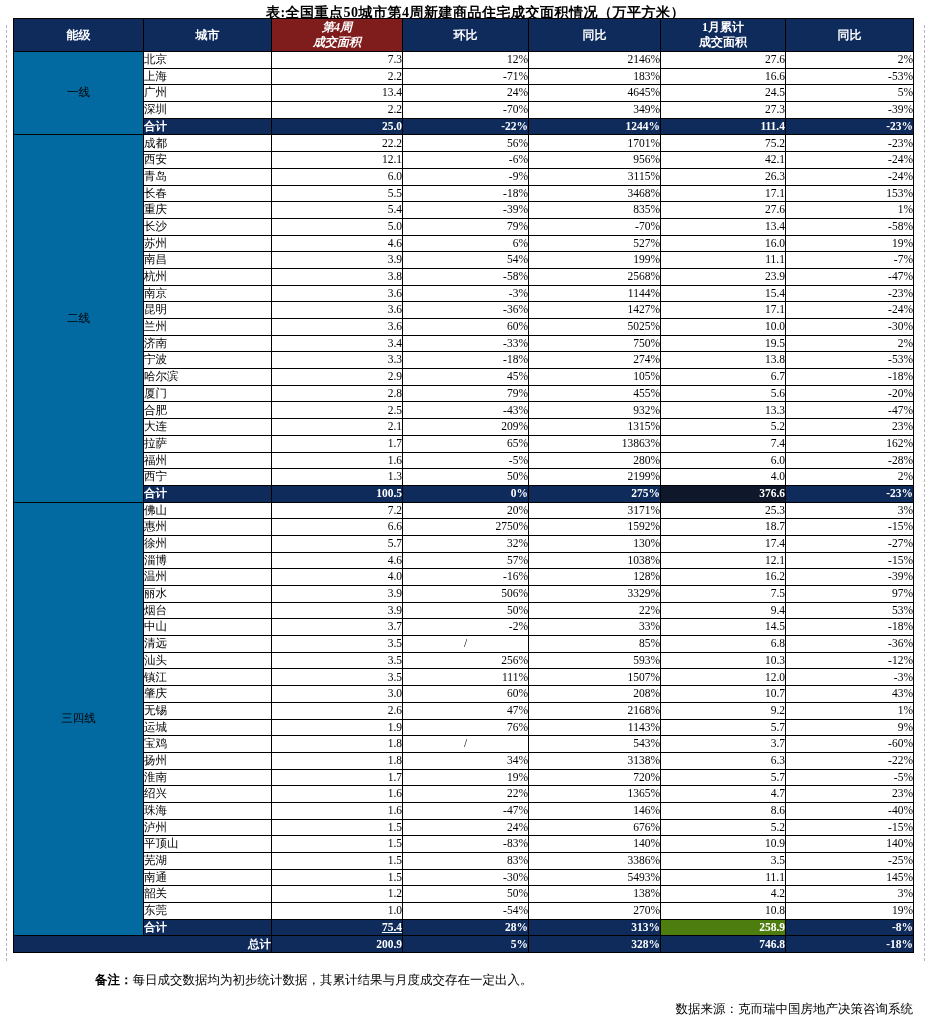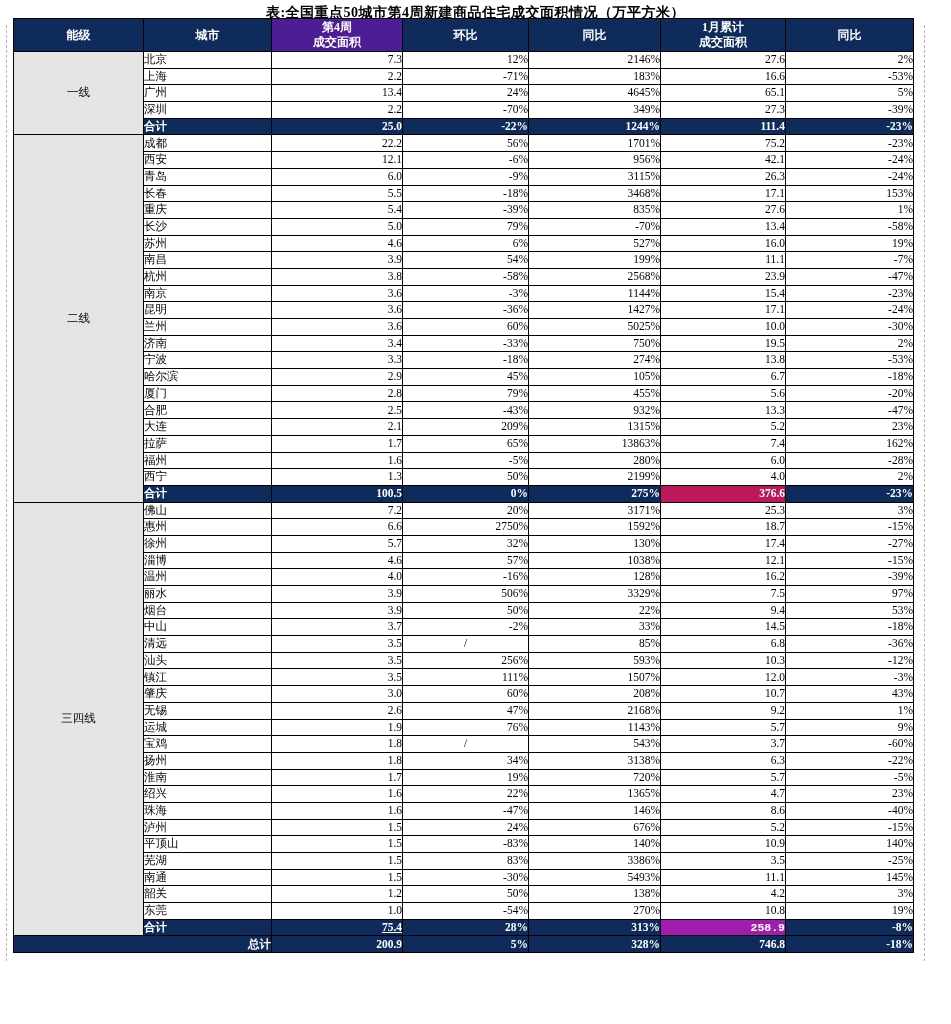--- a/index.html
+++ b/index.html
@@ -6,21 +6,21 @@
   .page{position:relative;width:951px;height:1024px;background:#fff;overflow:hidden;
         font-family:"Liberation Serif","DejaVu Serif",serif;color:#000;}
   .title{position:absolute;top:4px;left:0;width:100%;text-align:center;
          font-size:14px;font-weight:bold;letter-spacing:.5px;}
   table.report{position:absolute;left:13px;top:18px;width:900px;
                border-collapse:collapse;table-layout:fixed;}
   table.report th{border:1px solid #000;height:30px;font-size:12px;font-weight:bold;
                   color:#fff;text-align:center;white-space:pre-line;line-height:1.25;}
   table.report td{border:1px solid #000;height:15.7px;font-size:11.5px;
                   line-height:1;padding:0;overflow:hidden;white-space:nowrap;}
-  td.tier-cell{text-align:center;border-bottom:3px solid #000;font-size:12px;background:#e5e5e5;}
+  td.tier-cell{text-align:center;border-bottom:3px solid #000;font-size:12px;background:#0369a1;}
   td.city{text-align:left;padding-left:6px;}
   td.num{text-align:right;padding-right:10px;}
   td.ctr{text-align:center;}
   tr.subtotal td.dk, tr.grand td{color:#fff;font-weight:bold;}
   .dashguide{position:absolute;top:25px;height:936px;width:0;
              border-left:1px dashed #b3b3b3;}
   .note{position:absolute;left:95px;top:972px;font-size:12.5px;}
   .note b{font-weight:bold;}
   .source{position:absolute;right:38px;top:1001px;font-size:12.5px;text-align:right;}
 </style>
@@ -37,21 +37,21 @@
         <col style="width:131px">
       <col style="width:126px">
         <col style="width:132px">
         <col style="width:125px">
       <col style="width:128px">
     </colgroup>
     <thead>
       <tr>
           <th style="background: rgb(14, 43, 92);">能级</th>
           <th style="background: rgb(14, 43, 92);">城市</th>
-          <th style="background: #4c1d95;">第4周
+          <th style="background: #7f1d1d; font-style: italic;">第4周
 成交面积</th>
           <th style="background: rgb(14, 43, 92);">环比</th>
           <th style="background: rgb(14, 43, 92);">同比</th>
           <th style="background: rgb(14, 43, 92);">1月累计
 成交面积</th>
           <th style="background: rgb(14, 43, 92);">同比</th>
         </tr>
     </thead>
     <tbody>
         <tr>
@@ -69,21 +69,21 @@
           <td class="num">-71%</td>
           <td class="num">183%</td>
           <td class="num">16.6</td>
           <td class="num">-53%</td>
         </tr>
         <tr>
           <td class="city">广州</td>
           <td class="num">13.4</td>
           <td class="num">24%</td>
           <td class="num">4645%</td>
-          <td class="num">65.1</td>
+          <td class="num">24.5</td>
           <td class="num">5%</td>
         </tr>
         <tr>
           <td class="city">深圳</td>
           <td class="num">2.2</td>
           <td class="num">-70%</td>
           <td class="num">349%</td>
           <td class="num">27.3</td>
           <td class="num">-39%</td>
         </tr>
@@ -262,21 +262,21 @@
           <td class="num">50%</td>
           <td class="num">2199%</td>
           <td class="num">4.0</td>
           <td class="num">2%</td>
         </tr>
         <tr class="subtotal">
           <td class="city dk" style="background: rgb(14, 43, 92);">合计</td>
           <td class="num dk" style="background: rgb(14, 43, 92);">100.5</td>
           <td class="num dk" style="background: rgb(14, 43, 92);">0%</td>
           <td class="num dk" style="background: rgb(14, 43, 92);">275%</td>
-          <td class="num dk" style="background: #be185d; font-family: Liberation Serif, serif;">376.6</td>
+          <td class="num dk" style="background: #0f172a; font-family: Liberation Serif, serif;">376.6</td>
           <td class="num dk" style="background: rgb(14, 43, 92);">-23%</td>
         </tr>
         <tr>
           <td class="tier-cell" rowspan="26">三四线</td>
           <td class="city">佛山</td>
           <td class="num">7.2</td>
           <td class="num">20%</td>
           <td class="num">3171%</td>
           <td class="num">25.3</td>
           <td class="num">3%</td>
@@ -471,30 +471,34 @@
           <td class="num">-54%</td>
           <td class="num">270%</td>
           <td class="num">10.8</td>
           <td class="num">19%</td>
         </tr>
         <tr class="subtotal">
           <td class="city dk" style="background: rgb(14, 43, 92);">合计</td>
           <td class="num dk" style="background: rgb(14, 43, 92); text-decoration: underline;">75.4</td>
           <td class="num dk" style="background: rgb(14, 43, 92);">28%</td>
           <td class="num dk" style="background: rgb(14, 43, 92);">313%</td>
-          <td class="num dk" style="background: #a21caf; font-family: Liberation Mono, monospace;">258.9</td>
+          <td class="num dk" style="background: #4d7c0f;">258.9</td>
           <td class="num dk" style="background: rgb(14, 43, 92);">-8%</td>
         </tr>
         <tr class="grand">
           <td colspan="2" class="ctr" style="background: rgb(14, 43, 92); text-align: right;">总计</td>
           <td class="num dk" style="background: rgb(14, 43, 92);">200.9</td>
           <td class="num dk" style="background: rgb(14, 43, 92);">5%</td>
           <td class="num dk" style="background: rgb(14, 43, 92);">328%</td>
           <td class="num dk" style="background: rgb(14, 43, 92);">746.8</td>
           <td class="num dk" style="background: rgb(14, 43, 92);">-18%</td>
         </tr>
       </tbody>
   </table>
 
   <div class="dashguide" style="left:6px"></div>
   <div class="dashguide" style="left:924px"></div>
 
+  <div class="note">
+    <b>备注：</b><span>每日成交数据均为初步统计数据，其累计结果与月度成交存在一定出入。</span>
+  </div>
+  <div class="source">数据来源：克而瑞中国房地产决策咨询系统</div>
 </div>
 
 </body></html>

